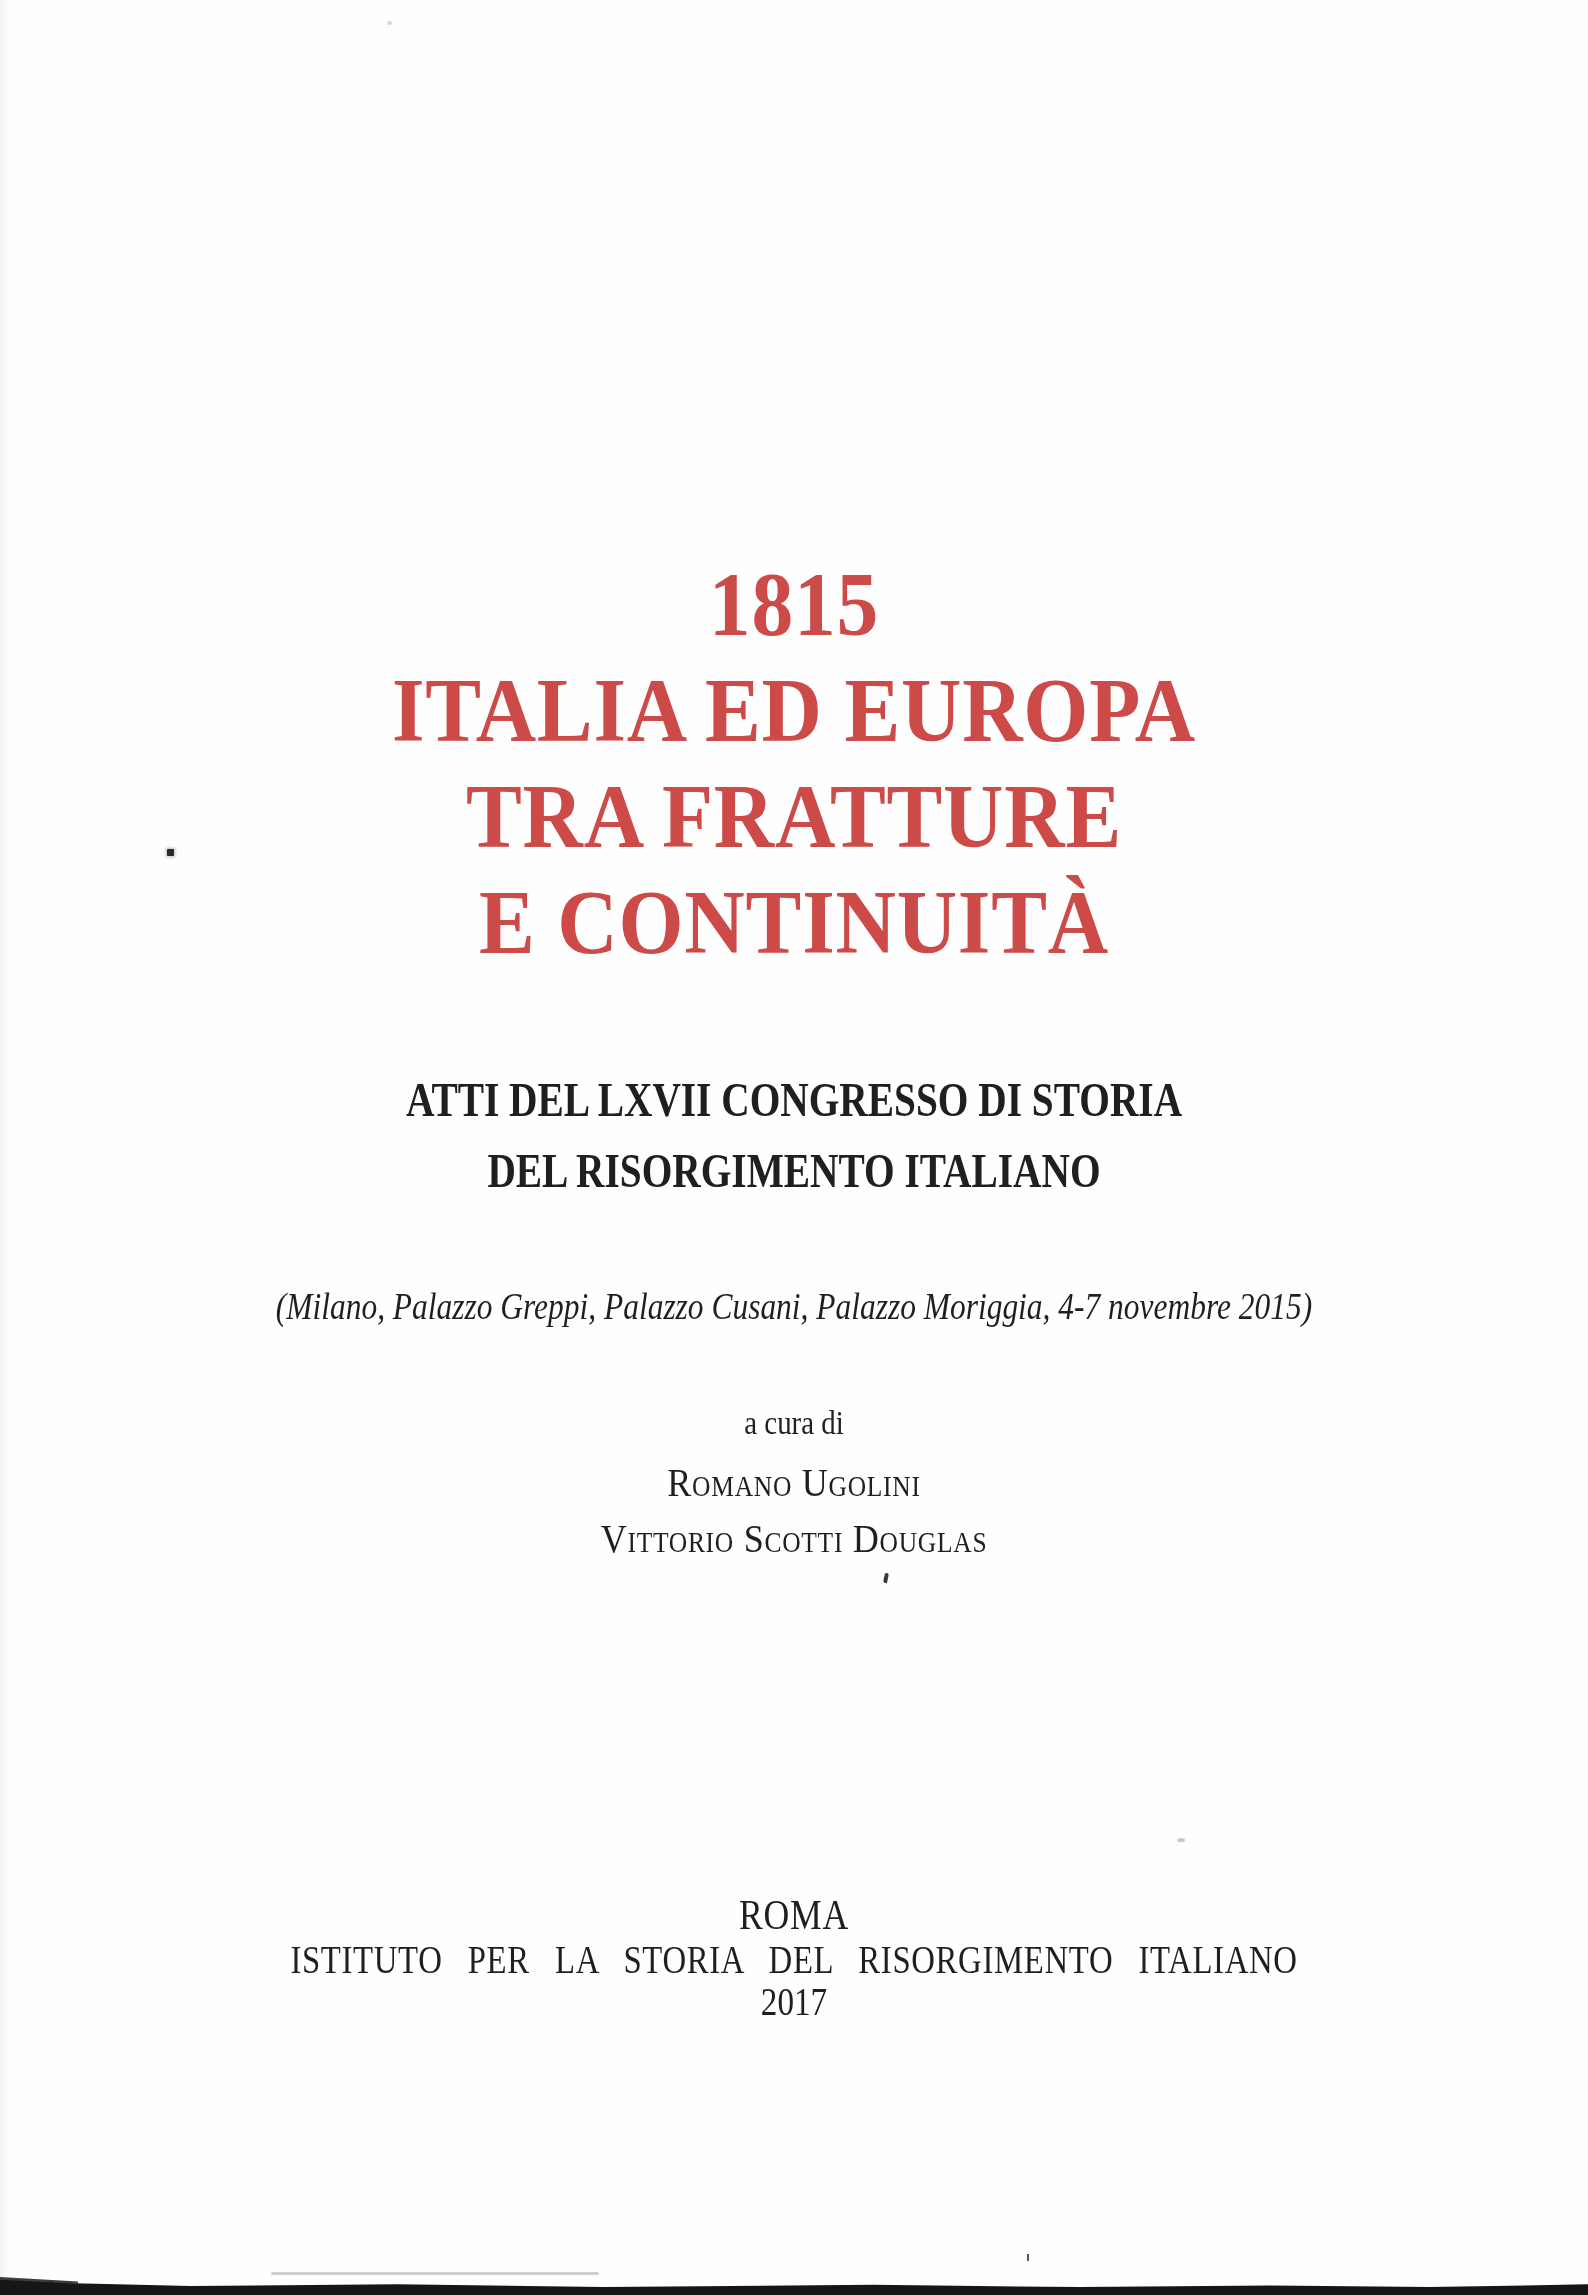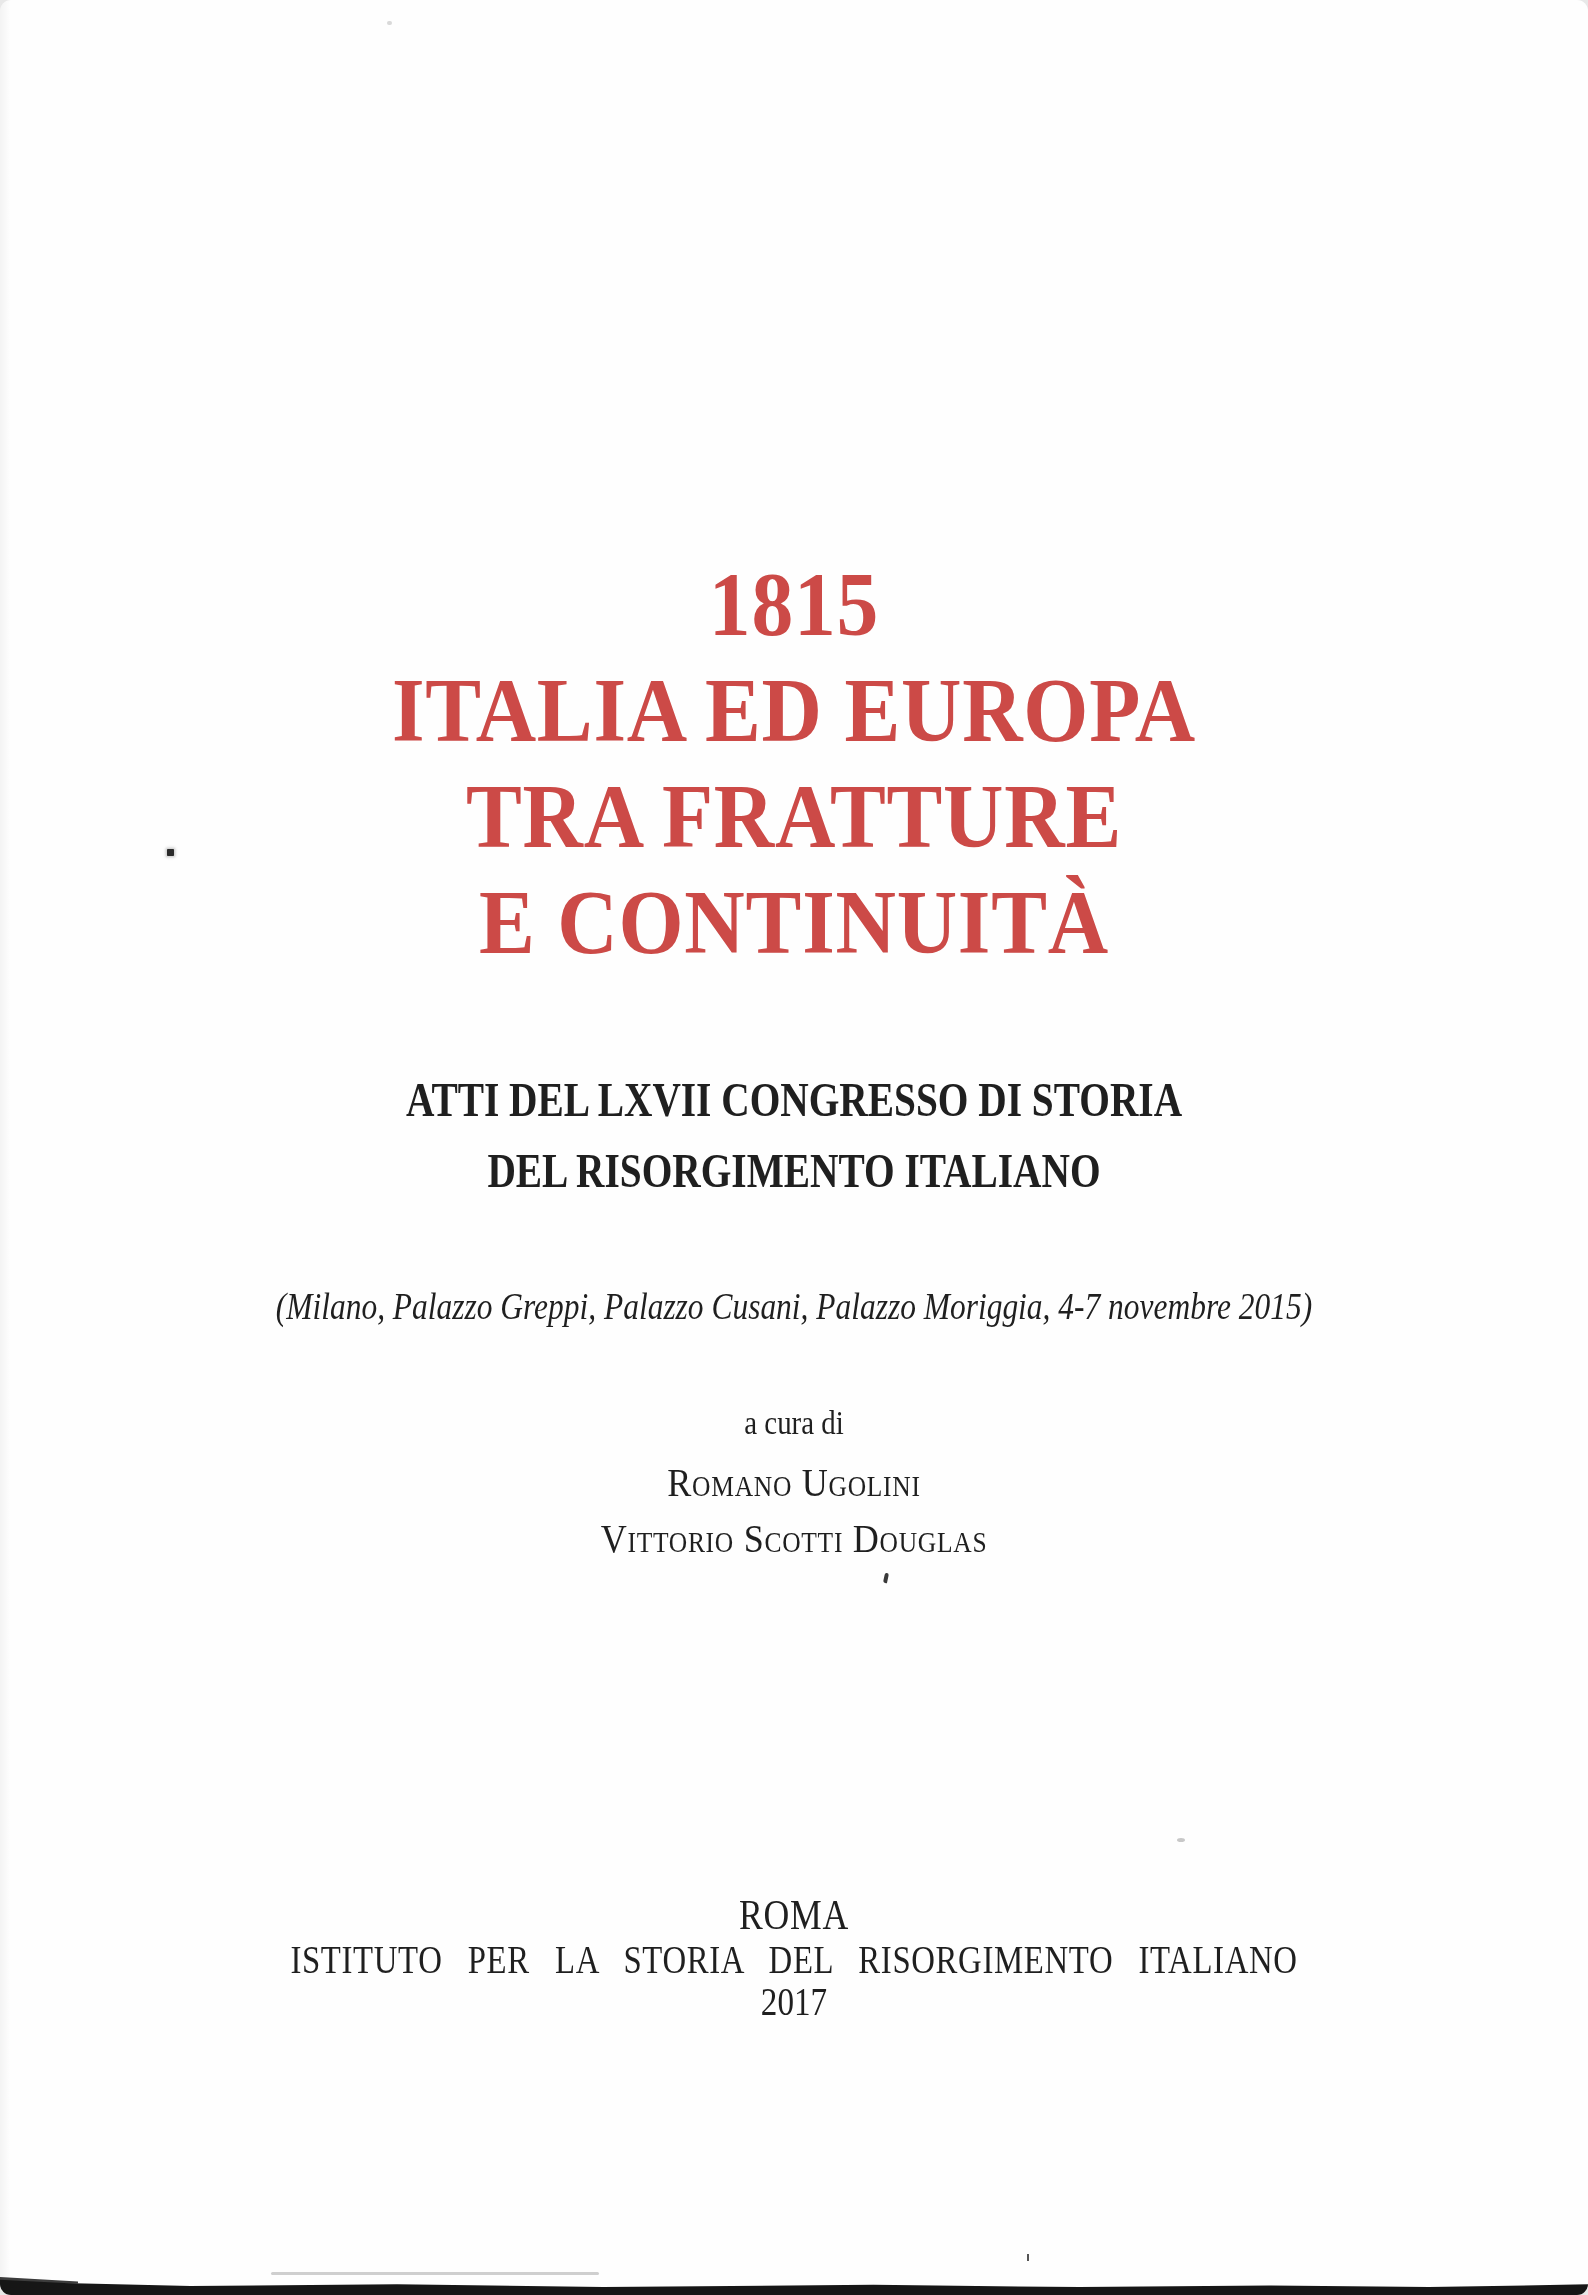--- a/index.html
+++ b/index.html
@@ -9,21 +9,20 @@
   }
   .page {
     position: relative;
     width: 1588px;
     height: 2295px;
     margin: 0 auto;
     background: #fefefe;
     overflow: hidden;
     font-family: "Liberation Serif", serif;
     color: #1f1f1f;
-    border-radius: 11px;
   }
   
   .edge-shade-left {
     position: absolute;
     left: 0; top: 0;
     width: 9.8px; height: 100%;
     background: linear-gradient(to right, rgba(0,0,0,0.045), rgba(0,0,0,0));
   }
 
   .center-line {

